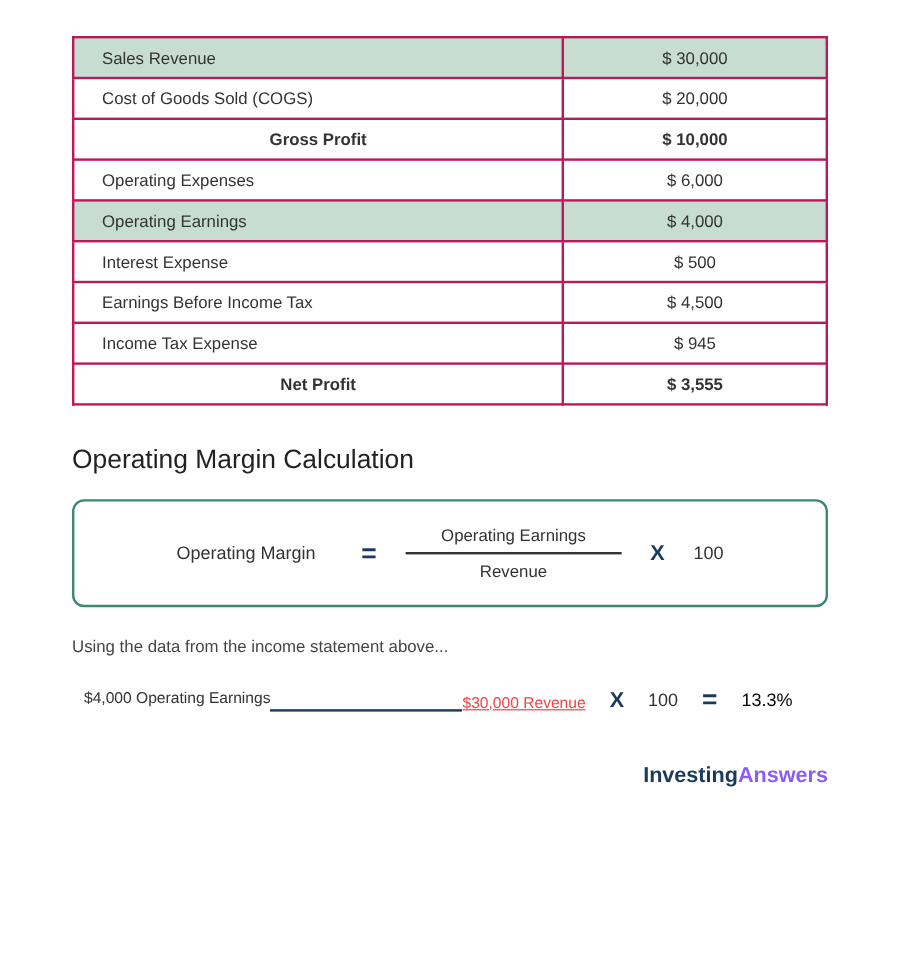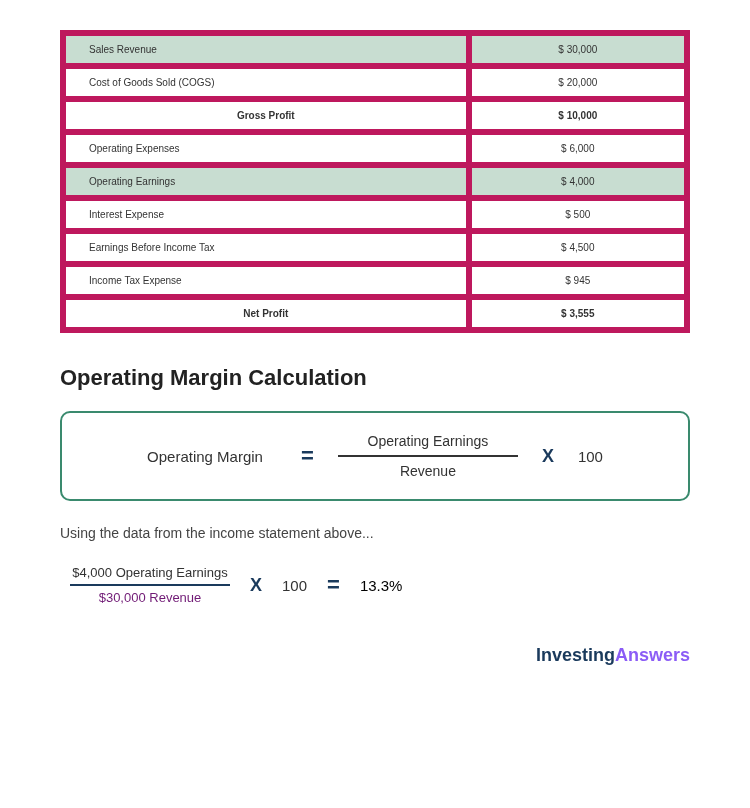--- a/index.html
+++ b/index.html
@@ -22,22 +22,22 @@
 
     .income-table {
       width: 100%;
       border-collapse: collapse;
       margin-bottom: 32px;
       border: 1px solid #ccc;
     }
 
     .income-table td {
       padding: 8px 23px;
-      border: 6px solid #be185d;
-      font-size: 10px;
+      border: 2px solid #be185d;
+      font-size: 14px;
     }
 
     .income-table .col-label {
       width: 65%;
     }
 
     .income-table .col-value {
       width: 35%;
       text-align: center;
     }
@@ -47,21 +47,21 @@
     }
 
     .row-bold td {
       font-weight: bold;
       text-align: center;
     }
 
     
     .section-title {
       font-size: 22px;
-      font-weight: bold;
+      font-weight: normal;
       color: #222;
       margin-bottom: 20px;
     }
 
     .formula-box {
       border: 2px solid #3a8a6e;
       border-radius: 10px;
       padding: 20px 30px;
       margin-bottom: 24px;
       display: flex;
@@ -128,40 +128,41 @@
     .calculation-section {
       display: flex;
       align-items: center;
       justify-content: flex-start;
       gap: 20px;
       margin-left: 10px;
     }
 
     .calc-fraction {
       display: flex;
-      flex-direction: column;
-      align-items: center;
+      flex-direction: row;
+      align-items: flex-end;
     }
 
     .calc-numerator {
       font-size: 13px;
       color: #333;
       padding-bottom: 4px;
     }
 
     .calc-line {
       width: 160px;
       height: 2px;
       background-color: #1a3a5c;
     }
 
     .calc-denominator {
       font-size: 13px;
-      color: #701a75;
+      color: #ef4444;
       padding-top: 4px;
+      text-decoration: underline;
     }
 
     .calc-x {
       font-size: 18px;
       color: #1a3a5c;
       font-weight: bold;
     }
 
     .calc-hundred {
       font-size: 15px;

